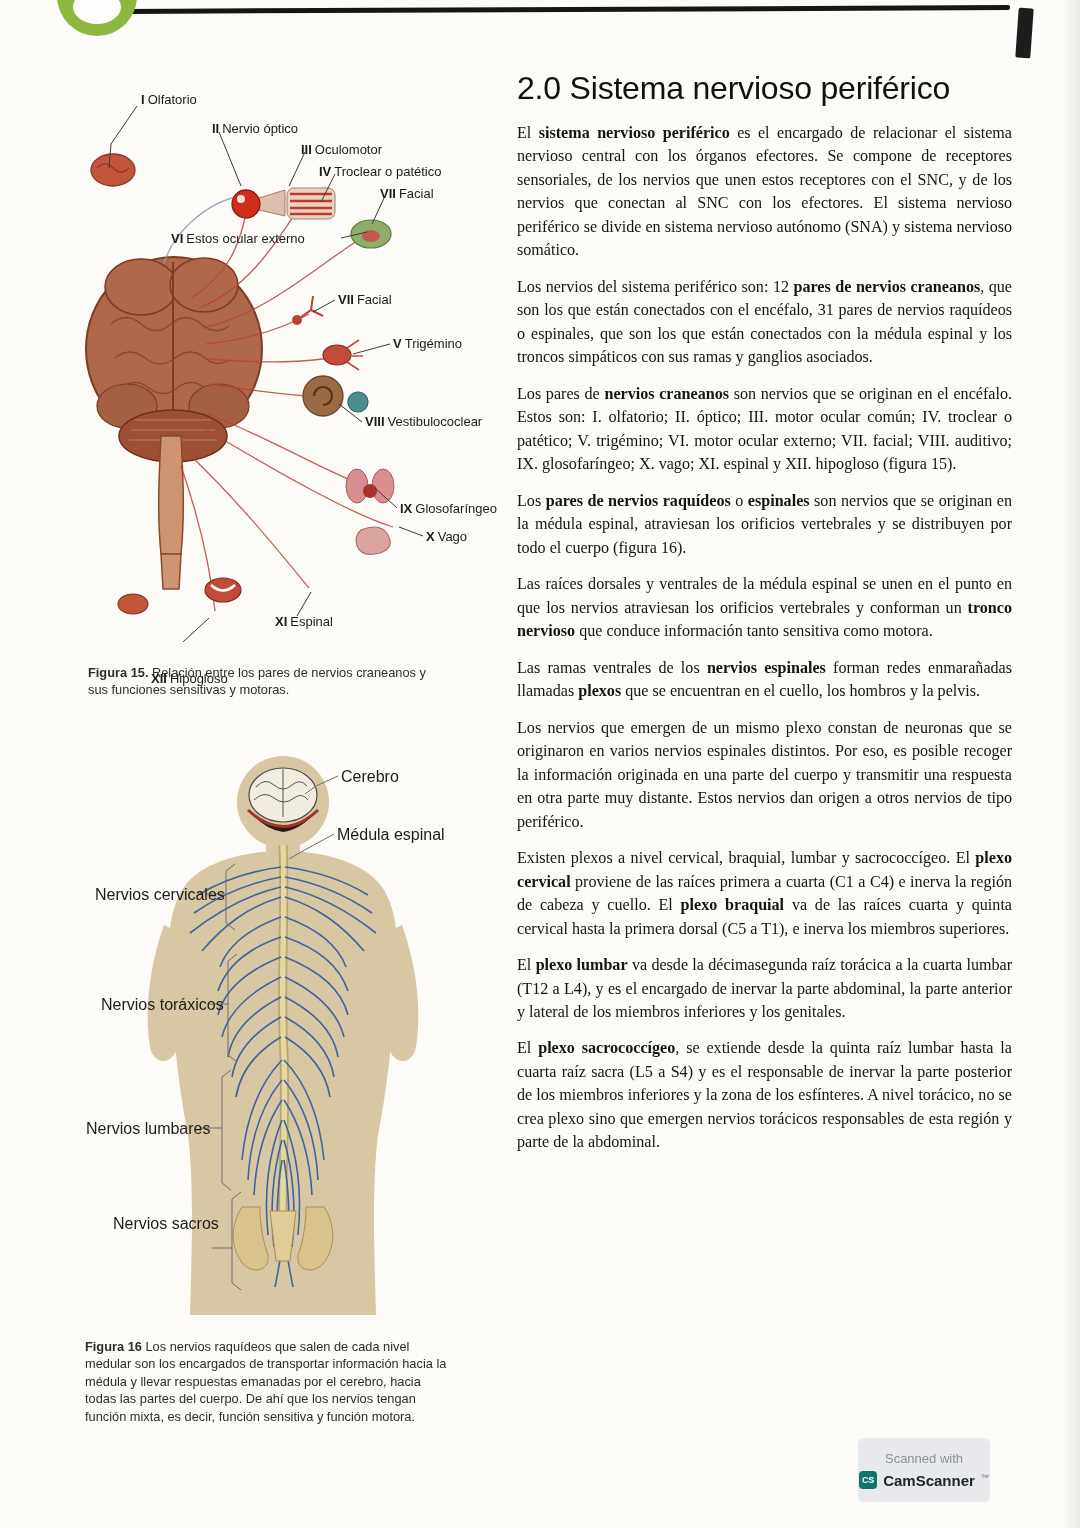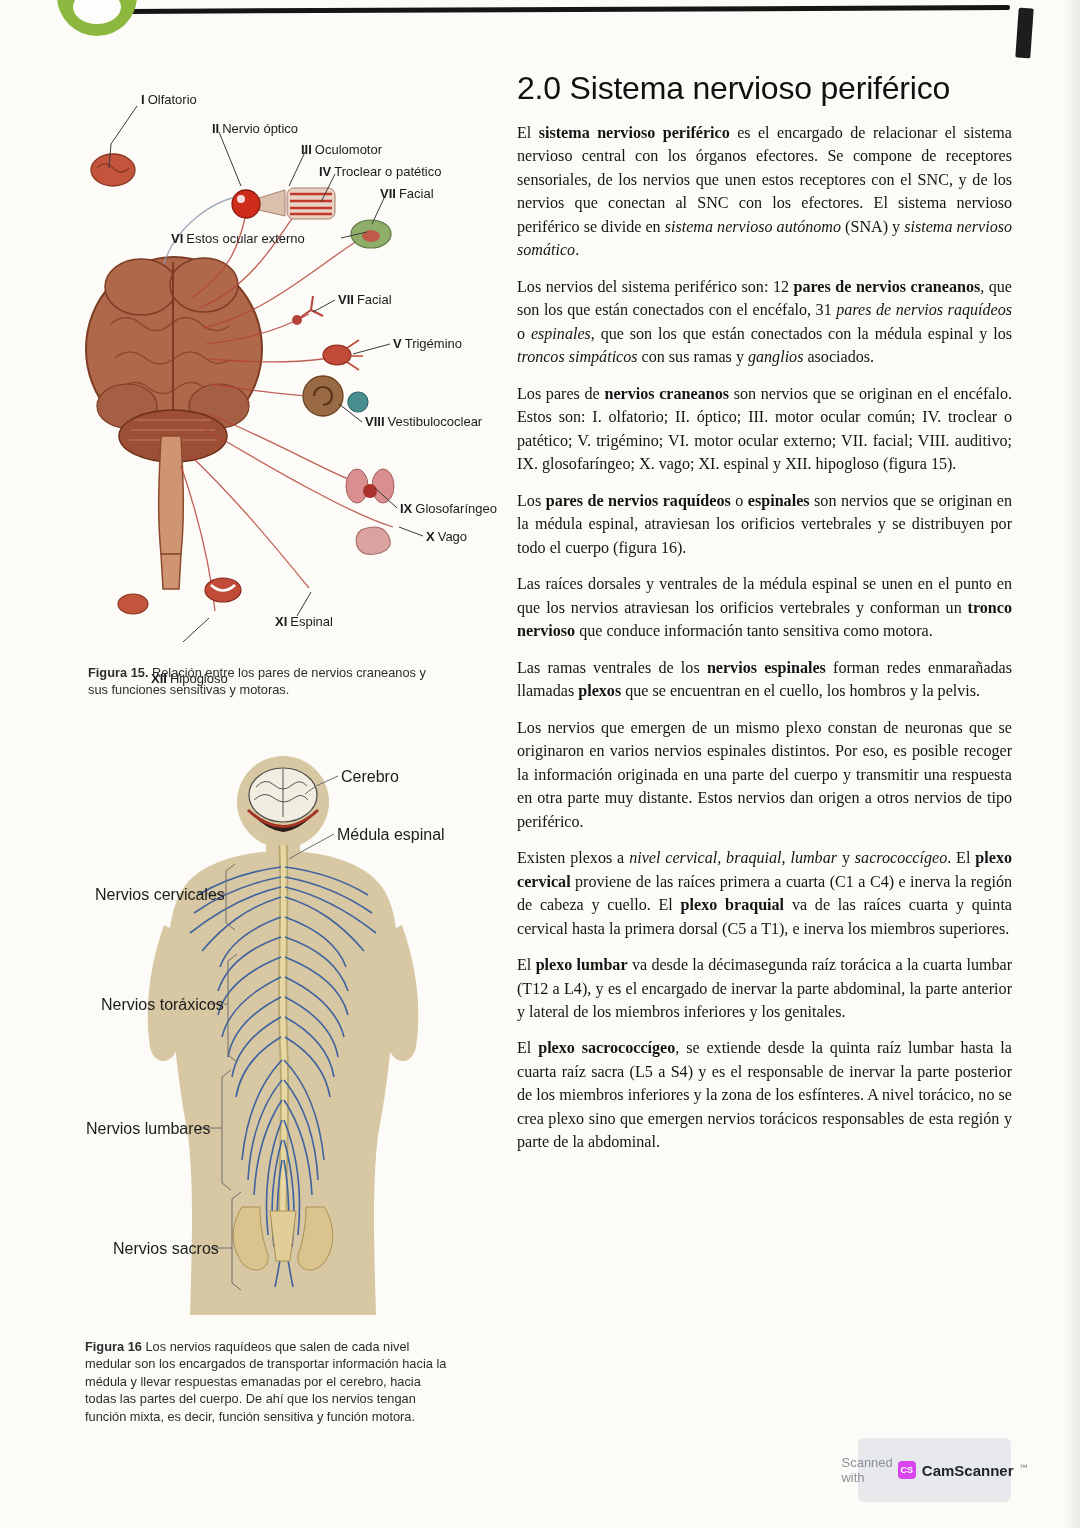--- a/index.html
+++ b/index.html
@@ -27,27 +27,27 @@
 
   .caption { position: absolute; font-size: 12.8px; line-height: 1.36; color: #2d2d2d; font-family: "Liberation Sans", sans-serif; }
   .cap-b { font-weight: 700; }
 
   .article { position: absolute; left: 517px; top: 70px; width: 495px; }
   .article h1 { font-family: "Liberation Sans", sans-serif; font-size: 32px; font-weight: 500; color: #101010;
                 margin: 0 0 14px; white-space: nowrap; letter-spacing: -0.2px; }
   .article-body p { font-family: "Liberation Serif", serif; font-size: 16.1px; line-height: 1.46; color: #141414;
                     text-align: justify; margin: 0 0 13px; }
   .article-body .b { font-weight: 700; }
-  .article-body .i { font-style: italic; }
-
-  .scan-badge { position: absolute; left: 858px; top: 1438px; width: 153px; height: 64px; background: #e7e9ec;
-                border-radius: 6px; display: flex; flex-direction: row; align-items: center; justify-content: center; gap: 5px; }
+  .article-body .i { }
+
+  .scan-badge { position: absolute; left: 858px; top: 1438px; width: 132px; height: 64px; background: #e7e9ec;
+                border-radius: 6px; display: flex; flex-direction: column; align-items: center; justify-content: center; gap: 5px; }
   .scan-line { font-size: 13px; color: #8b9097; }
   .scan-brand-row { display: flex; align-items: center; gap: 6px; }
-  .cs-logo { width: 18px; height: 18px; border-radius: 4px; background: #d946ef; color: #fff; font-size: 9px; font-weight: 700;
+  .cs-logo { width: 18px; height: 18px; border-radius: 4px; background: #0f766e; color: #fff; font-size: 9px; font-weight: 700;
              display: flex; align-items: center; justify-content: center; }
   .brand { font-size: 15px; font-weight: 700; color: #22262b; }
   .tm { font-size: 8px; color: #6b7076; align-self: flex-start; margin-top: 2px; }
 </style>
 </head>
 <body>
 
 <div class="page">
 
   <div class="top-rule"></div>
@@ -239,21 +239,21 @@
         <path d="M119,373 L142,373 M142,322 L142,428 M142,322 L151,315 M142,428 L151,435"></path>
         <path d="M132,493 L152,493 M152,444 L152,528 M152,444 L161,437 M152,528 L161,535"></path>
       </g>
     </svg>
 
     <span class="flabel16" style="left:261px;top:13px">Cerebro</span>
     <span class="flabel16" style="left:257px;top:71px">Médula espinal</span>
     <span class="flabel16" style="left:15px;top:131px">Nervios cervicales</span>
     <span class="flabel16" style="left:21px;top:241px">Nervios toráxicos</span>
     <span class="flabel16" style="left:6px;top:365px">Nervios lumbares</span>
-    <span class="flabel16" style="left:33px;top:485px">Nervios sacros</span>
+    <span class="flabel16" style="left:33px;top:460px">Nervios sacros</span>
   </figure>
 
   <div class="caption" style="left:85px;top:1338px;width:368px;">
     <span class="cap-b">Figura 16</span><span> Los nervios raquídeos que salen de cada nivel medular son los encargados de transportar información hacia la médula y llevar respuestas emanadas por el cerebro, hacia todas las partes del cuerpo. De ahí que los nervios tengan función mixta, es decir, función sensitiva y función motora.</span>
   </div>
 
   <article class="article">
     <h1>2.0 Sistema nervioso periférico</h1>
     <div class="article-body">
         <p><span>El </span><span class="b">sistema nervioso periférico</span><span> es el encargado de relacionar el sistema nervioso central con los órganos efectores. Se compone de receptores sensoriales, de los nervios que unen estos receptores con el SNC, y de los nervios que conectan al SNC con los efectores. El sistema nervioso periférico se divide en </span><span class="i">sistema nervioso autónomo</span><span> (SNA) y </span><span class="i">sistema nervioso somático</span><span>.</span></p>

